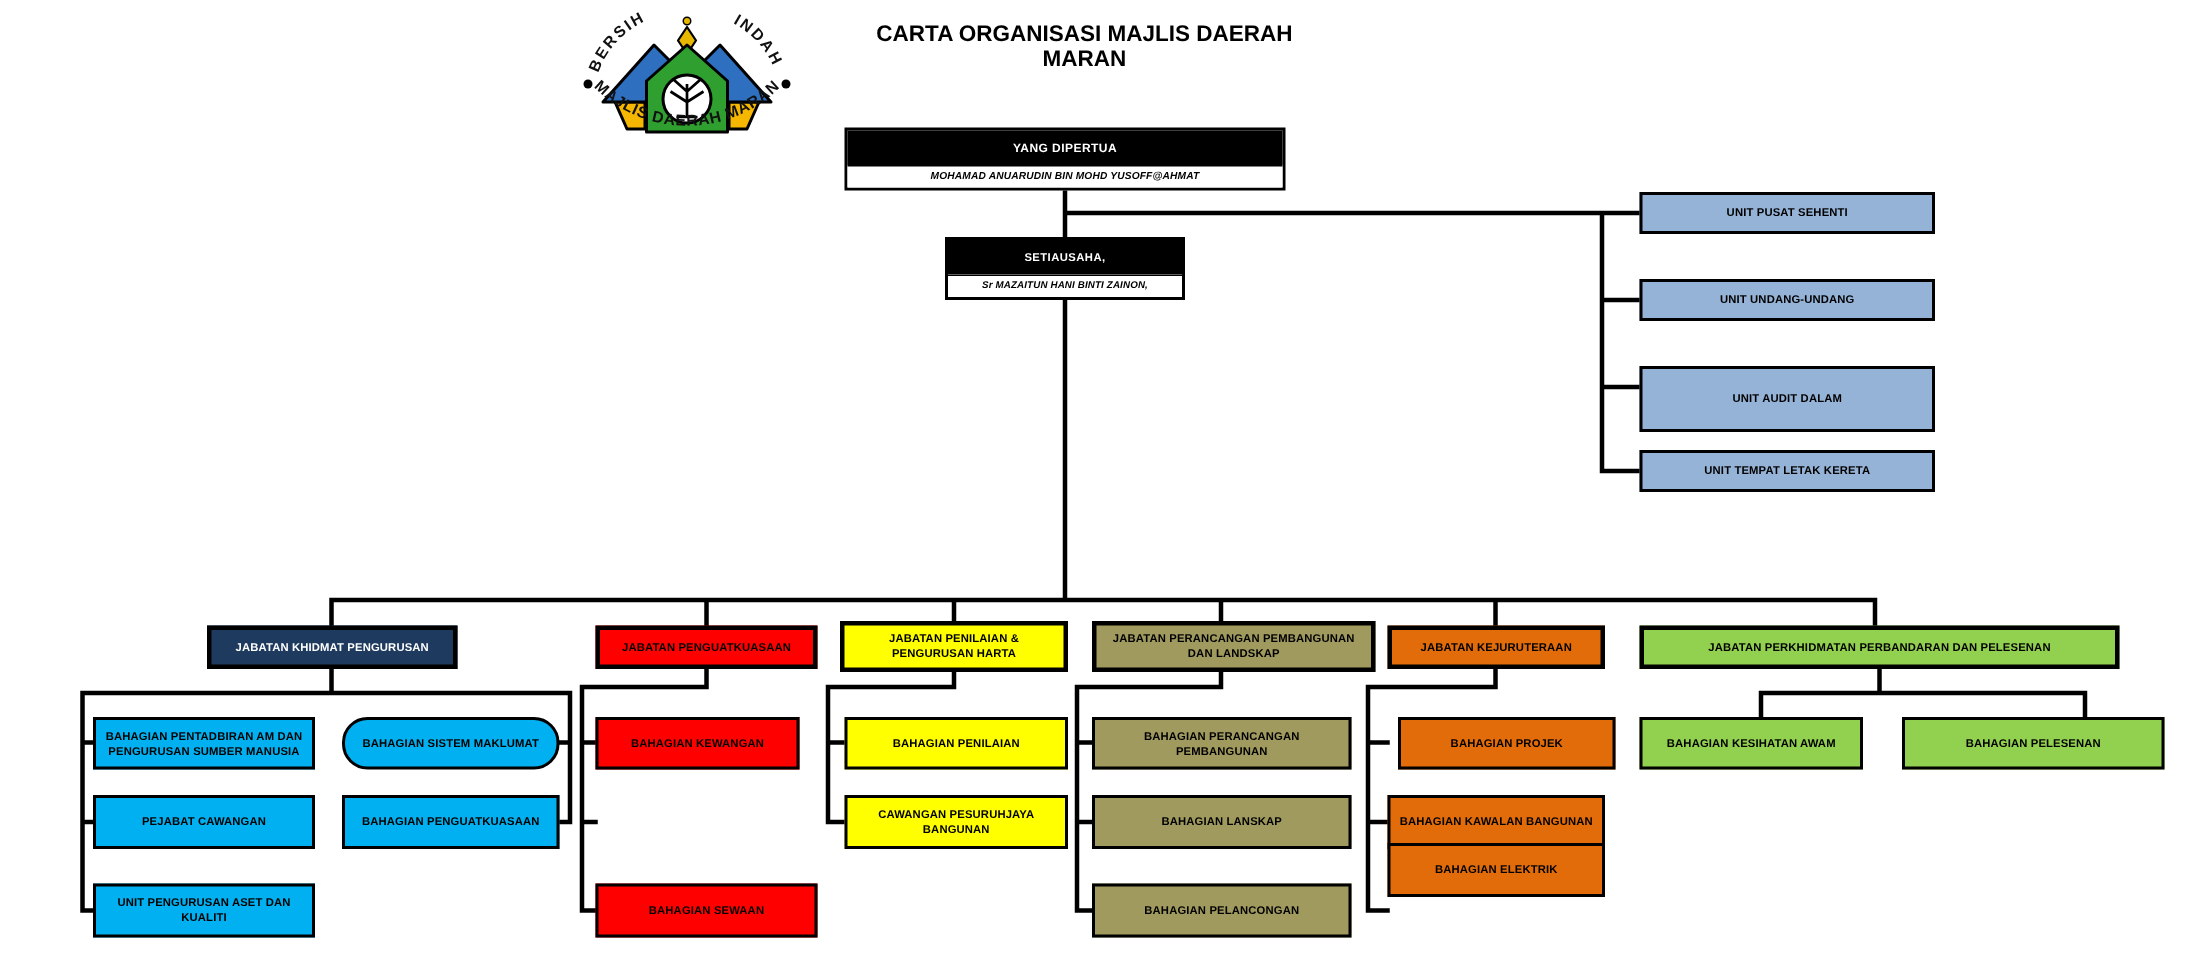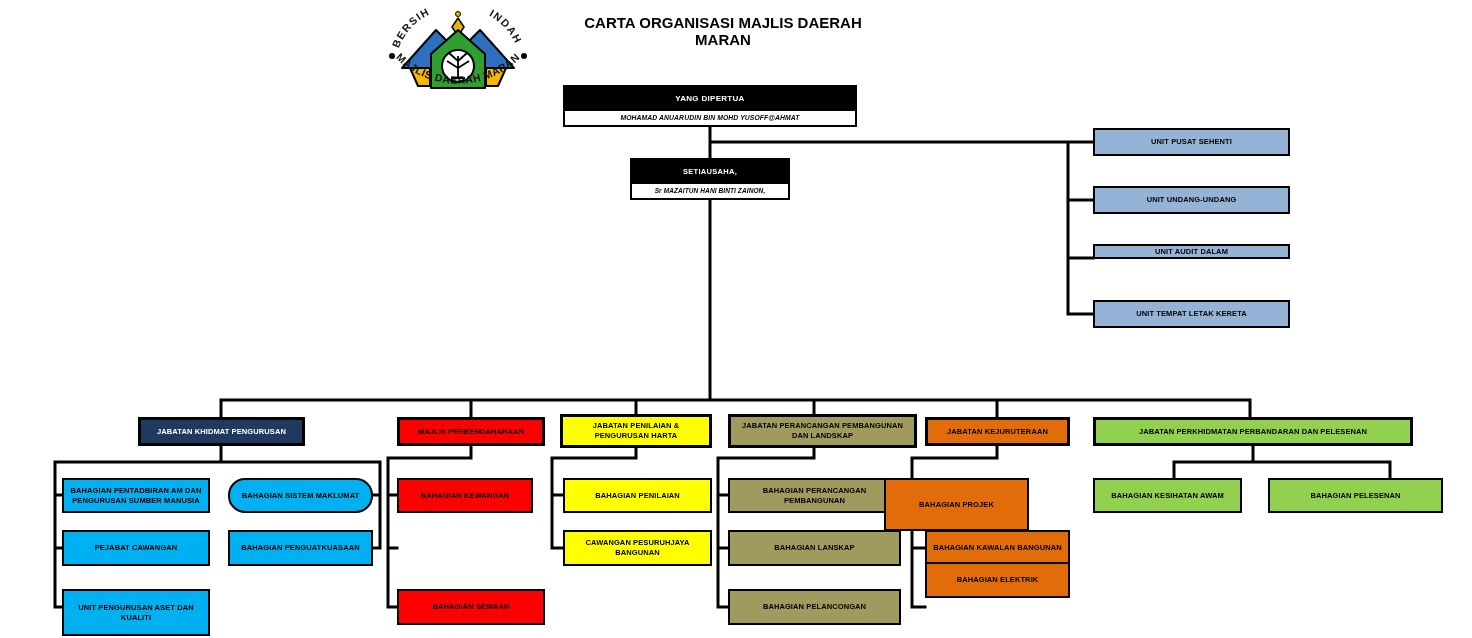--- a/index.html
+++ b/index.html
@@ -112,46 +112,46 @@
     <div class="nm">MOHAMAD ANUARUDIN BIN MOHD YUSOFF@AHMAT</div>
   </div>
 
   <div class="twobox" style="left:630px;top:158px;width:160px;height:42px;">
     <div class="hd" style="font-size:7.5px">SETIAUSAHA,</div>
     <div class="nm" style="font-size:6.5px">Sr MAZAITUN HANI BINTI ZAINON,</div>
   </div>
 
   <div class="box c-unit" style="left:1093px;top:128px;width:197px;height:28px;border-width:2px;">UNIT PUSAT SEHENTI</div>
   <div class="box c-unit" style="left:1093px;top:186px;width:197px;height:28px;border-width:2px;">UNIT UNDANG-UNDANG</div>
-  <div class="box c-unit" style="left:1093px;top:244px;width:197px;height:15px;border-width:2px;">UNIT AUDIT DALAM</div>
+  <div class="box c-unit" style="left:1093px;top:244px;width:197px;height:44px;border-width:2px;">UNIT AUDIT DALAM</div>
   <div class="box c-unit" style="left:1093px;top:300px;width:197px;height:28px;border-width:2px;">UNIT TEMPAT LETAK KERETA</div>
 
   <div class="box dept c-dept1" style="left:138px;top:417px;width:167px;height:29px;">JABATAN KHIDMAT PENGURUSAN</div>
-  <div class="box dept c-red" style="left:397px;top:417px;width:148px;height:29px;">MAJLIS PERBENDAHARAAN</div>
+  <div class="box dept c-red" style="left:397px;top:417px;width:148px;height:29px;">JABATAN PENGUATKUASAAN</div>
   <div class="box dept c-yellow" style="left:560px;top:414px;width:152px;height:34px;">JABATAN PENILAIAN &amp; PENGURUSAN HARTA</div>
   <div class="box dept c-olive" style="left:728px;top:414px;width:189px;height:34px;">JABATAN PERANCANGAN  PEMBANGUNAN DAN LANDSKAP</div>
   <div class="box dept c-orange" style="left:925px;top:417px;width:145px;height:29px;">JABATAN KEJURUTERAAN</div>
   <div class="box dept c-green" style="left:1093px;top:417px;width:320px;height:29px;">JABATAN PERKHIDMATAN PERBANDARAN DAN PELESENAN</div>
 
   <div class="box c-cyan" style="left:62px;top:478px;width:148px;height:35px;">BAHAGIAN PENTADBIRAN AM DAN PENGURUSAN SUMBER MANUSIA</div>
   <div class="box c-cyan" style="left:228px;top:478px;width:145px;height:35px;border-radius:17px;">BAHAGIAN SISTEM MAKLUMAT</div>
   <div class="box c-cyan" style="left:62px;top:530px;width:148px;height:36px;">PEJABAT CAWANGAN</div>
   <div class="box c-cyan" style="left:228px;top:530px;width:145px;height:36px;">BAHAGIAN PENGUATKUASAAN</div>
-  <div class="box c-cyan" style="left:62px;top:589px;width:148px;height:47px;">UNIT PENGURUSAN ASET DAN KUALITI</div>
+  <div class="box c-cyan" style="left:62px;top:589px;width:148px;height:36px;">UNIT PENGURUSAN ASET DAN KUALITI</div>
 
   <div class="box c-red" style="left:397px;top:478px;width:136px;height:35px;">BAHAGIAN KEWANGAN</div>
   <div class="box c-red" style="left:397px;top:589px;width:148px;height:36px;">BAHAGIAN SEWAAN</div>
 
   <div class="box c-yellow" style="left:563px;top:478px;width:149px;height:35px;">BAHAGIAN PENILAIAN</div>
   <div class="box c-yellow" style="left:563px;top:530px;width:149px;height:36px;">CAWANGAN PESURUHJAYA BANGUNAN</div>
 
   <div class="box c-olive" style="left:728px;top:478px;width:173px;height:35px;">BAHAGIAN PERANCANGAN PEMBANGUNAN</div>
   <div class="box c-olive" style="left:728px;top:530px;width:173px;height:36px;">BAHAGIAN LANSKAP</div>
   <div class="box c-olive" style="left:728px;top:589px;width:173px;height:36px;">BAHAGIAN PELANCONGAN</div>
 
-  <div class="box c-orange" style="left:884px;top:478px;width:145px;height:53px;">BAHAGIAN PROJEK</div>
+  <div class="box c-orange" style="left:932px;top:478px;width:145px;height:35px;">BAHAGIAN PROJEK</div>
   <div class="box c-orange" style="left:925px;top:530px;width:145px;height:36px;">BAHAGIAN KAWALAN BANGUNAN</div>
   <div class="box c-orange" style="left:925px;top:562px;width:145px;height:36px;">BAHAGIAN ELEKTRIK</div>
 
   <div class="box c-green" style="left:1093px;top:478px;width:149px;height:35px;">BAHAGIAN KESIHATAN AWAM</div>
   <div class="box c-green" style="left:1268px;top:478px;width:175px;height:35px;">BAHAGIAN PELESENAN</div>
 
 </div>
 
 </body></html>

